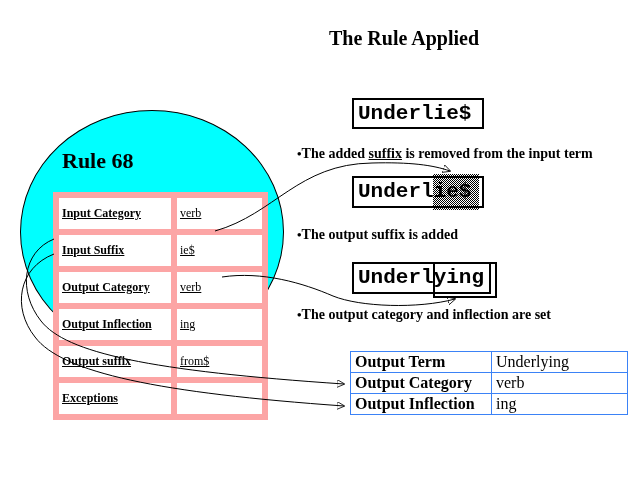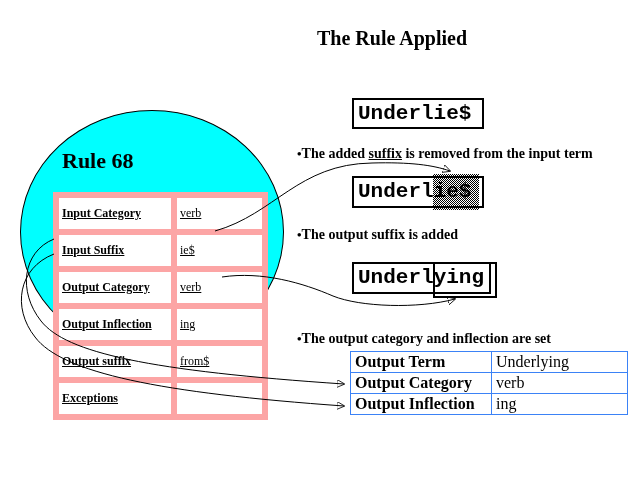--- a/index.html
+++ b/index.html
@@ -1,21 +1,21 @@
 <!DOCTYPE html>
 <html><head>
 <meta charset="utf-8">
 <style>
   html,body{margin:0;padding:0;}
   body{width:640px;height:480px;background:#fff;overflow:hidden;
        font-family:"Liberation Serif", serif;position:relative;}
   .abs{position:absolute;}
 
   
-  #slide-title{left:242px;top:27px;width:300px;text-align:center;
+  #slide-title{left:254px;top:27px;width:300px;text-align:center;
     font-size:20px;font-weight:bold;color:#000;}
 
   
   #rule-circle{left:20px;top:110px;width:262px;height:242px;border-radius:50%;
     background:#00ffff;border:1px solid #000;z-index:1;}
   #rule-circle-label{left:62px;top:148px;font-size:22px;font-weight:bold;z-index:2;}
 
   
   #rule-properties-table{left:53px;top:192px;z-index:2;border-collapse:collapse;
     background:#fff;border:2px solid #000;font-size:12px;table-layout:fixed;}
@@ -36,21 +36,21 @@
     z-index:1;
     background-image:
       linear-gradient(45deg,#000 25%,transparent 25%,transparent 75%,#000 75%),
       linear-gradient(45deg,#000 25%,transparent 25%,transparent 75%,#000 75%);
     background-size:2px 2px;background-position:0 0,1px 1px;}
   #added-suffix-box{position:absolute;left:79px;top:-2px;width:60px;height:32px;
     border:2px solid #000;z-index:3;}
 
   
   .bullet-line{left:297px;font-size:14px;font-weight:bold;white-space:nowrap;z-index:2;}
-  #bullet-1{top:146px;} #bullet-2{top:227px;} #bullet-3{top:331px;}
+  #bullet-1{top:146px;} #bullet-2{top:227px;} #bullet-3{top:307px;}
   .bullet-line .u{text-decoration:underline;}
   .bullet-line .marker{font-size:13px;}
 
   
   #output-table{left:350px;top:351px;z-index:2;border-collapse:collapse;
     background:#fff;border:1px solid #a6a6a6;font-size:16px;table-layout:fixed;}
   #output-table td{border:1px solid #3b82f6;height:20px;padding:0 4px;
     overflow:hidden;white-space:nowrap;}
   #output-table td.lbl{width:132px;font-weight:bold;}
   #output-table td.val{width:127px;}

